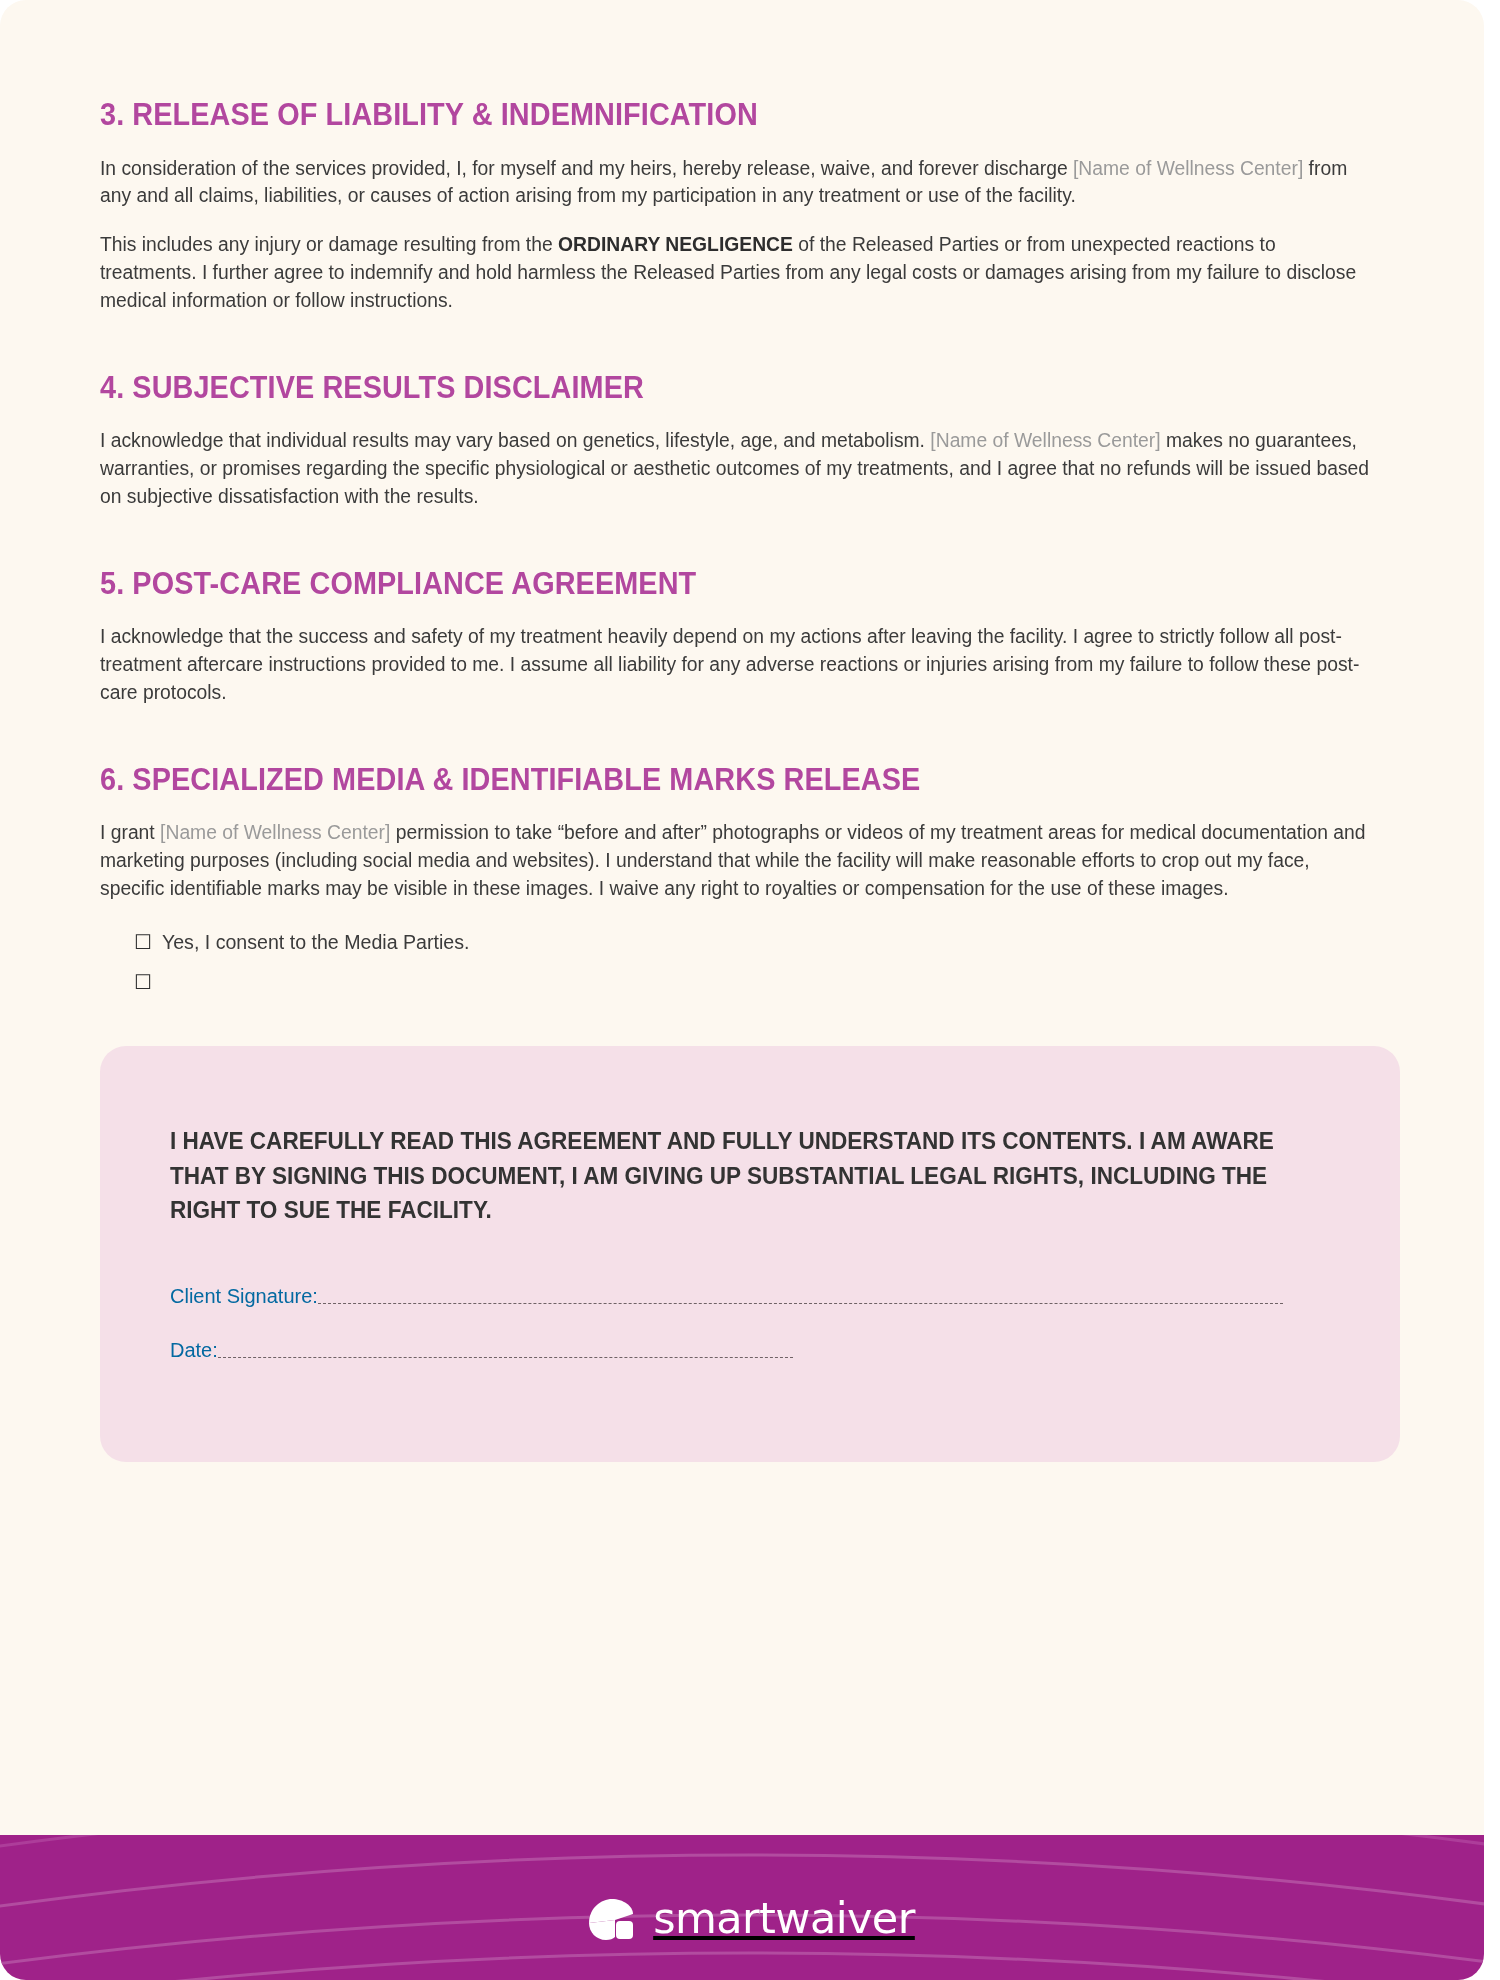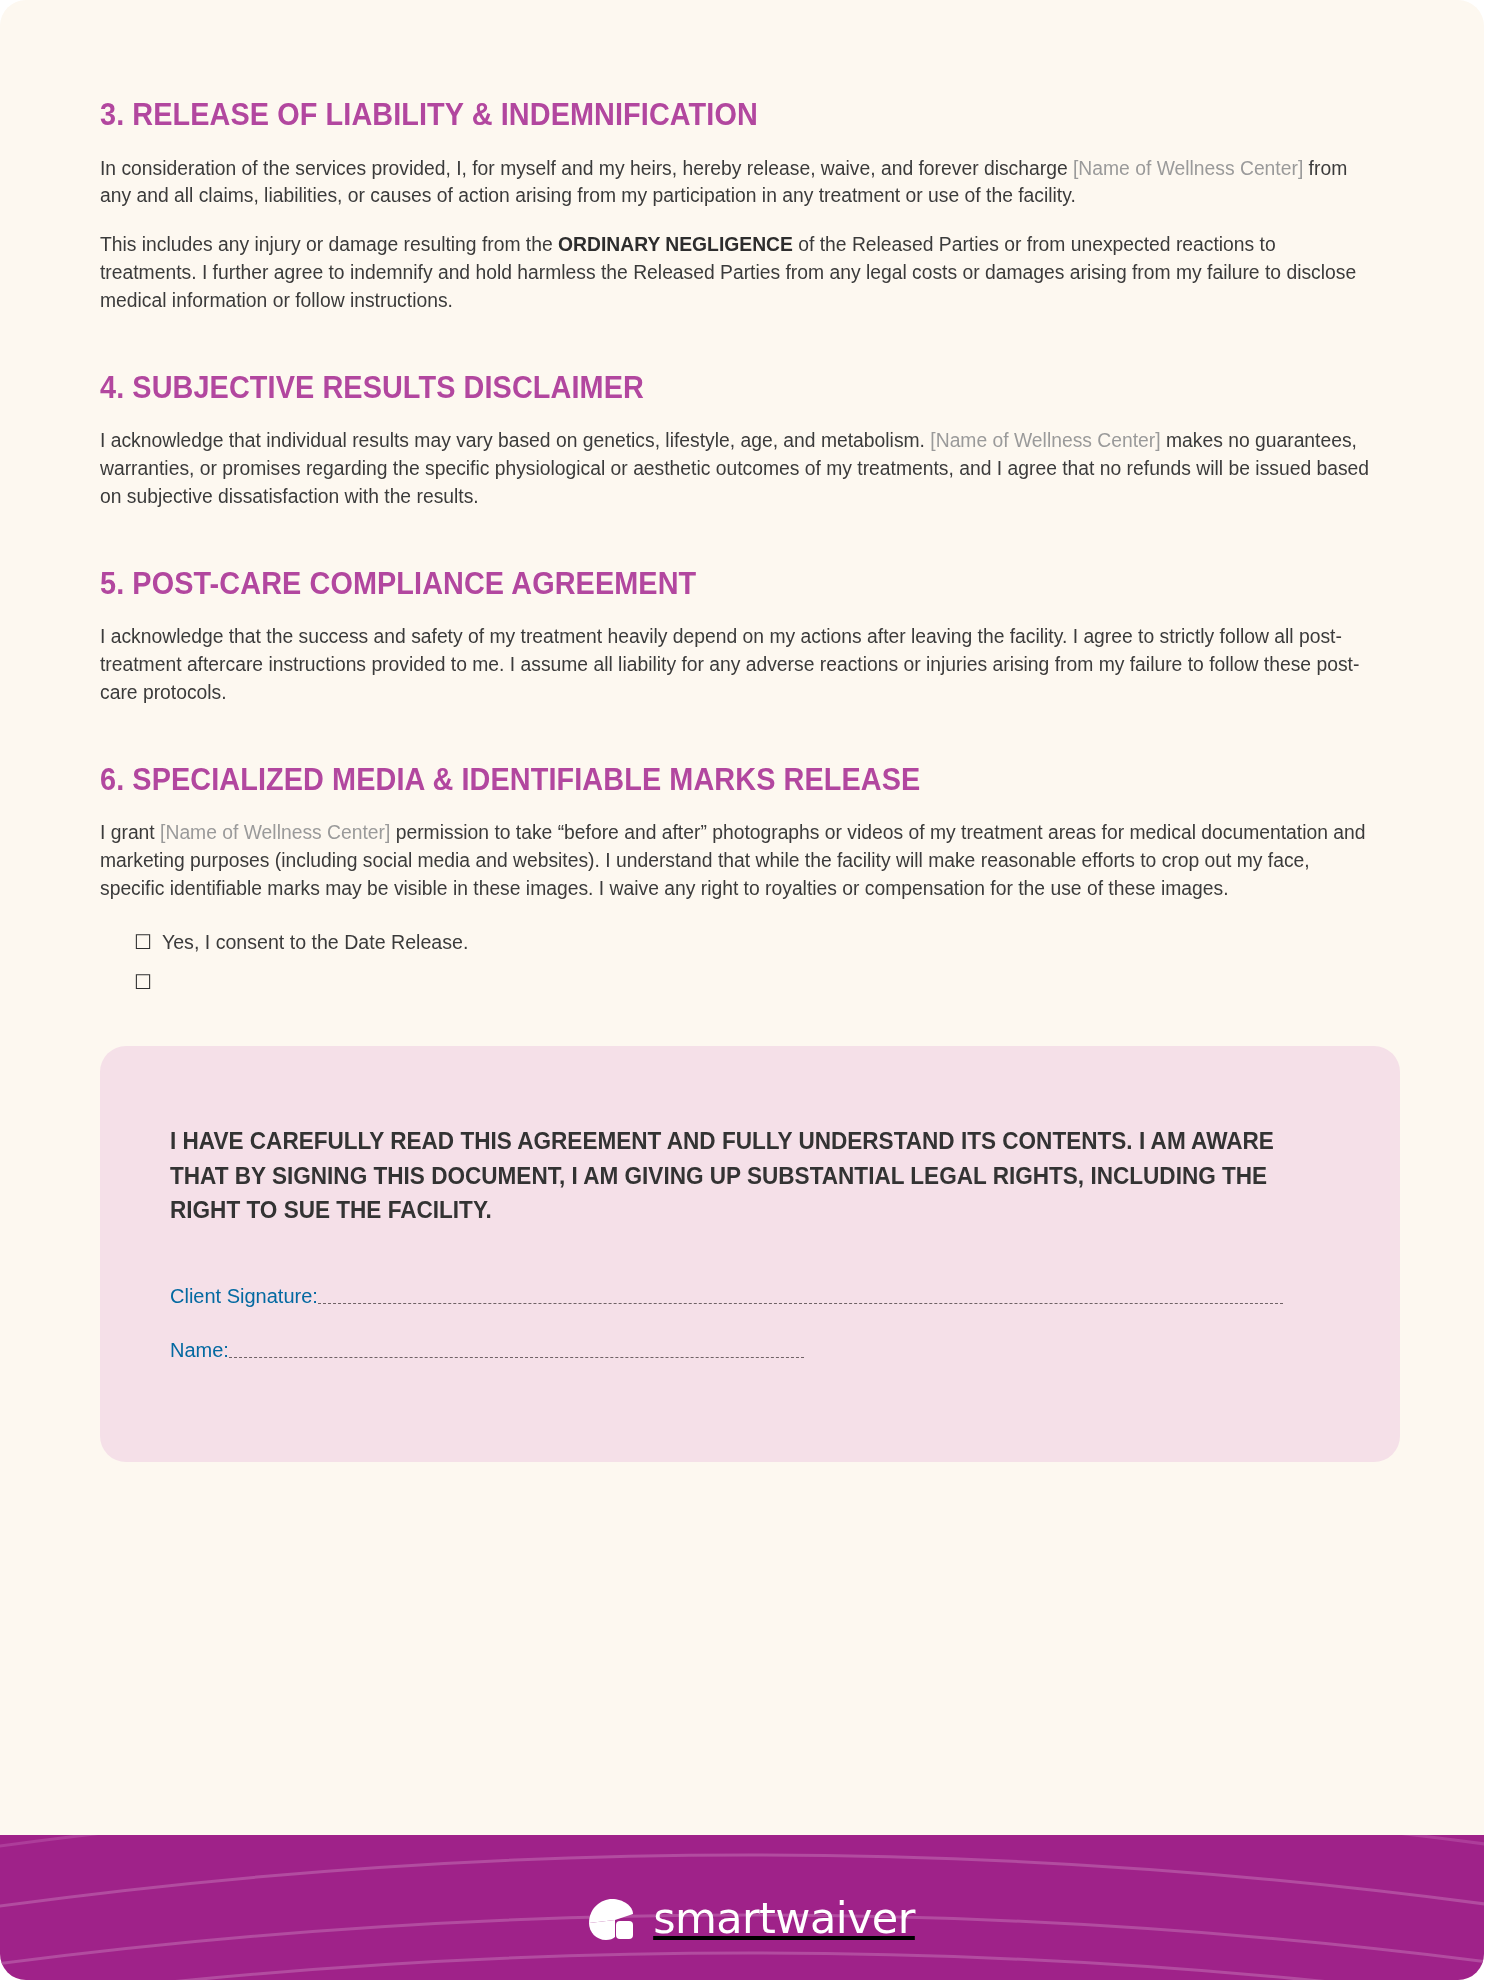--- a/index.html
+++ b/index.html
@@ -190,38 +190,38 @@
 
     <h2 class="sec-heading h-sec6">6. SPECIALIZED MEDIA &amp; IDENTIFIABLE MARKS RELEASE</h2>
 
     <p class="para">
       <span>I grant </span><span class="ph">[Name of Wellness Center]</span><span> permission to take “before and after” photographs or videos of my treatment areas for medical documentation and marketing purposes (including social media and websites). I understand that while the facility will make reasonable efforts to crop out my face, specific identifiable marks may be visible in these images. I waive any right to royalties or compensation for the use of these images.</span>
     </p>
 
     <div class="options">
       <div class="option-row">
         <span class="checkbox-glyph">☐</span>
-        <span>Yes, I consent to the Date Release.</span>
+        <span>Yes, I consent to the Media Parties.</span>
       </div>
       <div class="option-row">
         <span class="checkbox-glyph">☐</span>
       </div>
     </div>
 
     <div class="sig-panel">
       <p class="sig-statement">I HAVE CAREFULLY READ THIS AGREEMENT AND FULLY UNDERSTAND ITS CONTENTS. I AM AWARE THAT BY SIGNING THIS DOCUMENT, I AM GIVING UP SUBSTANTIAL LEGAL RIGHTS, INCLUDING THE RIGHT TO SUE THE FACILITY.</p>
 
       <div class="sig-line">
         <span class="sig-label">Client Signature:</span>
         <span class="sig-rule rule-long"></span>
       </div>
 
 
       <div class="sig-line">
-        <span class="sig-label">Name:</span>
+        <span class="sig-label">Date:</span>
         <span class="sig-rule rule-short"></span>
       </div>
     </div>
 
   </div>
 
   <div class="footer">
     <svg class="arcs" viewBox="0 0 1500 145" preserveAspectRatio="none">
       <g fill="none" stroke="#b24ca0" stroke-width="3">
         <path d="M -260 168 Q 750 -8 1760 168"></path>

